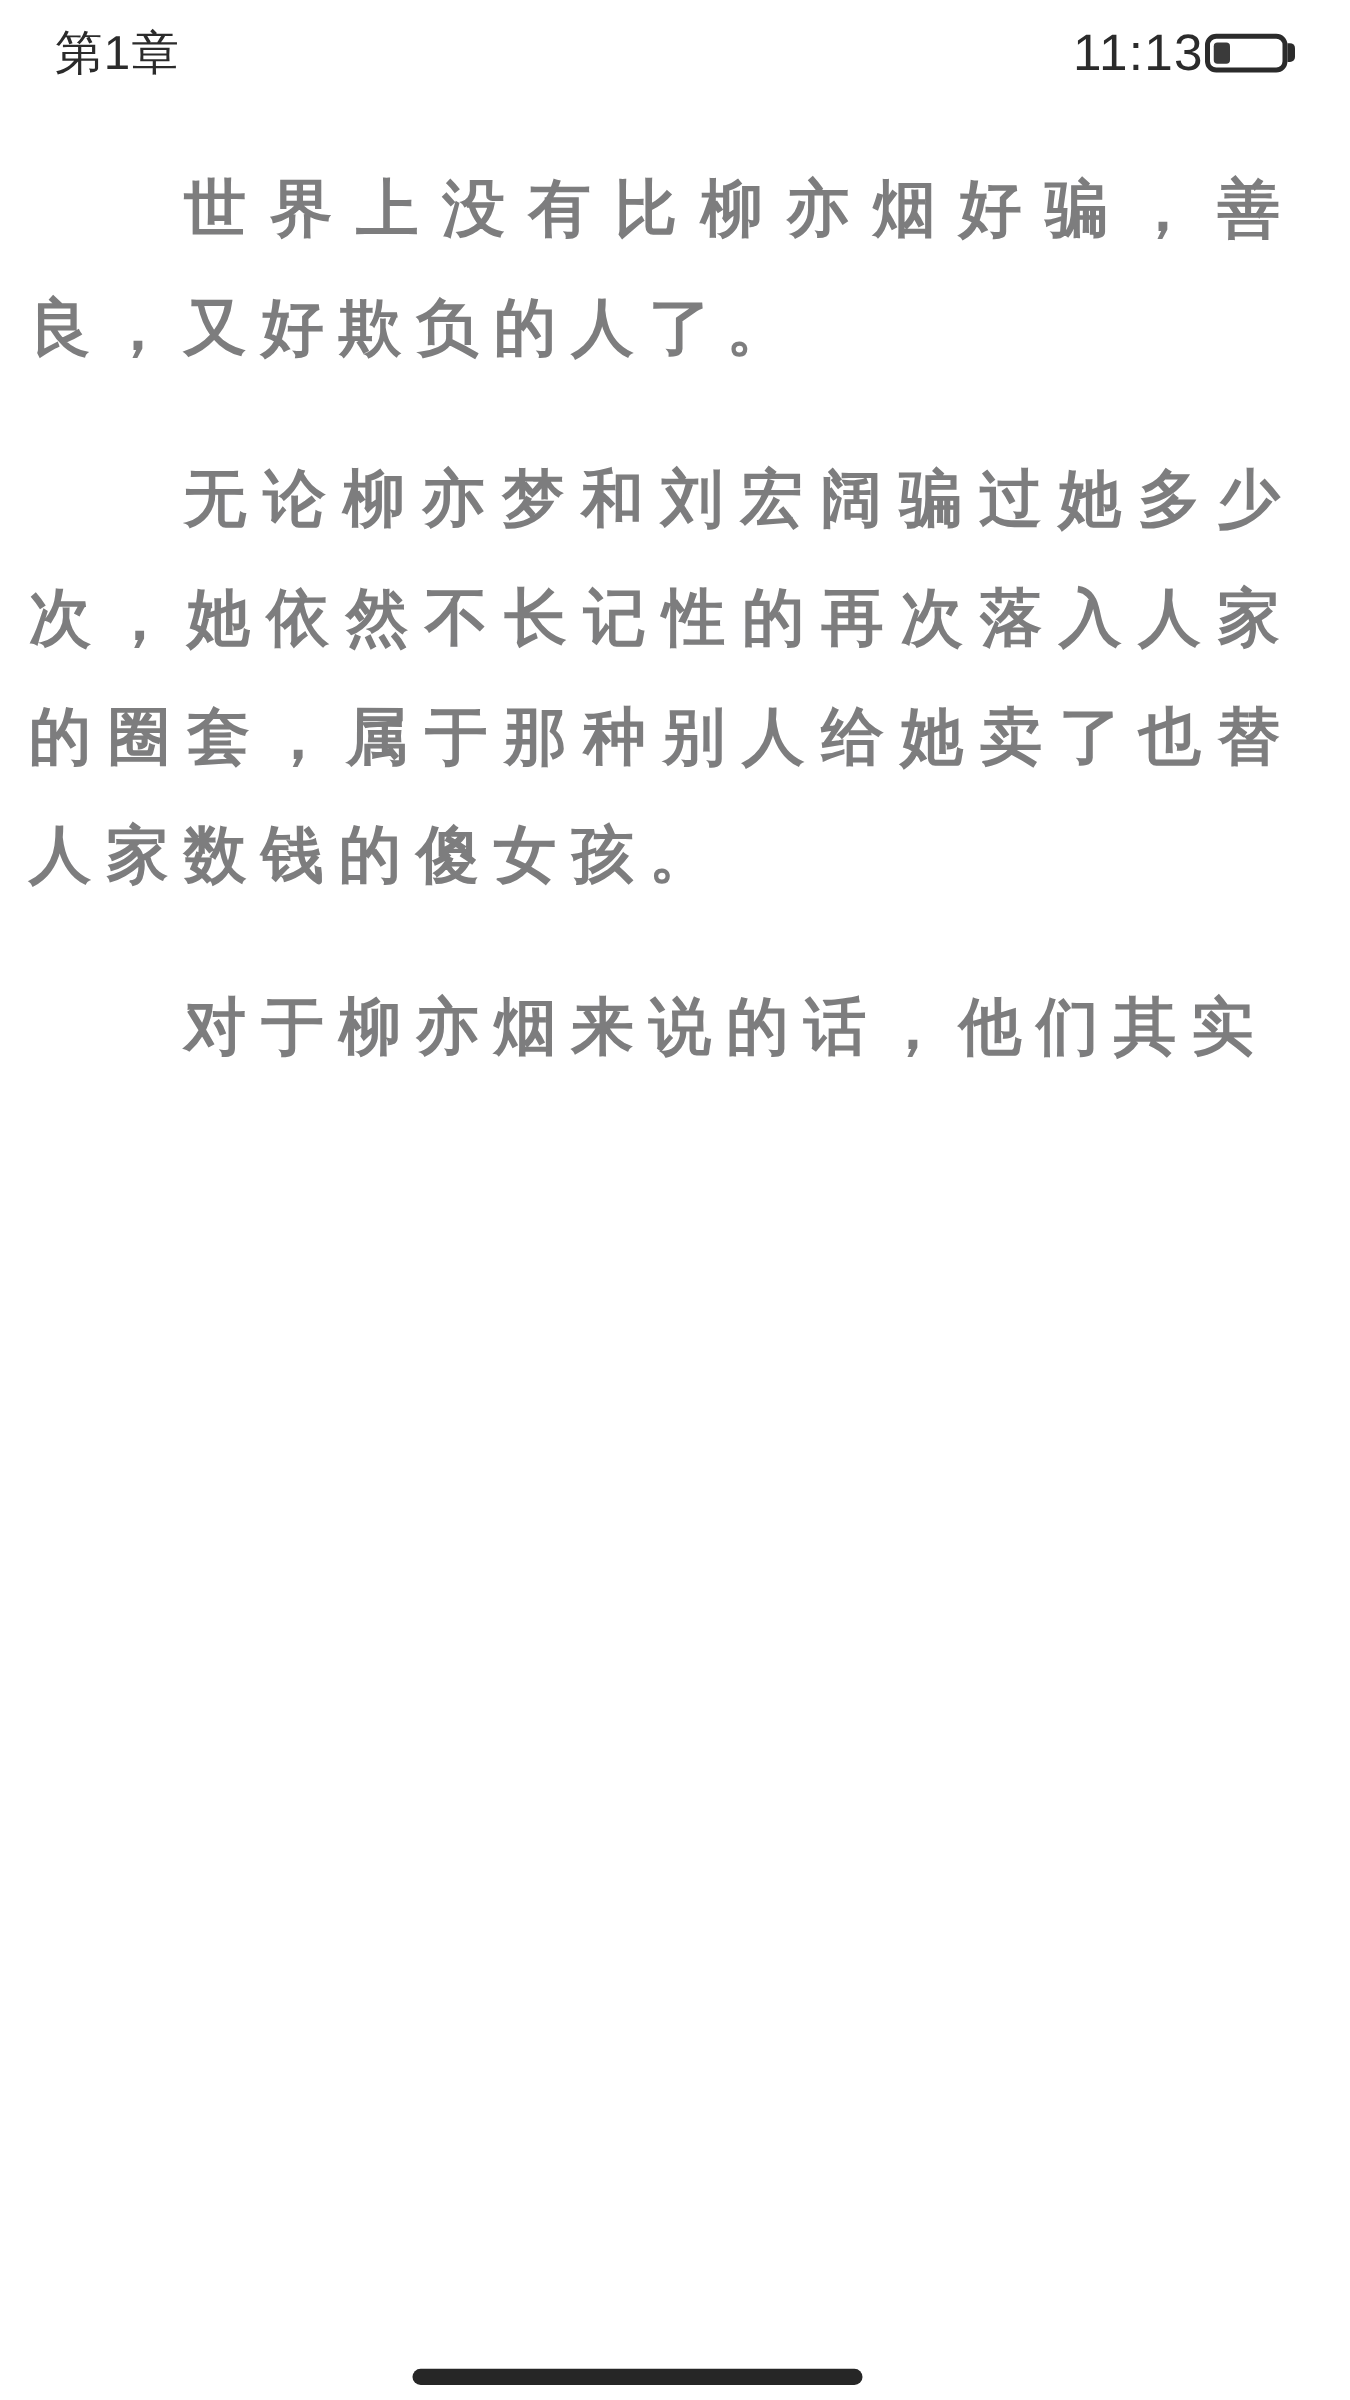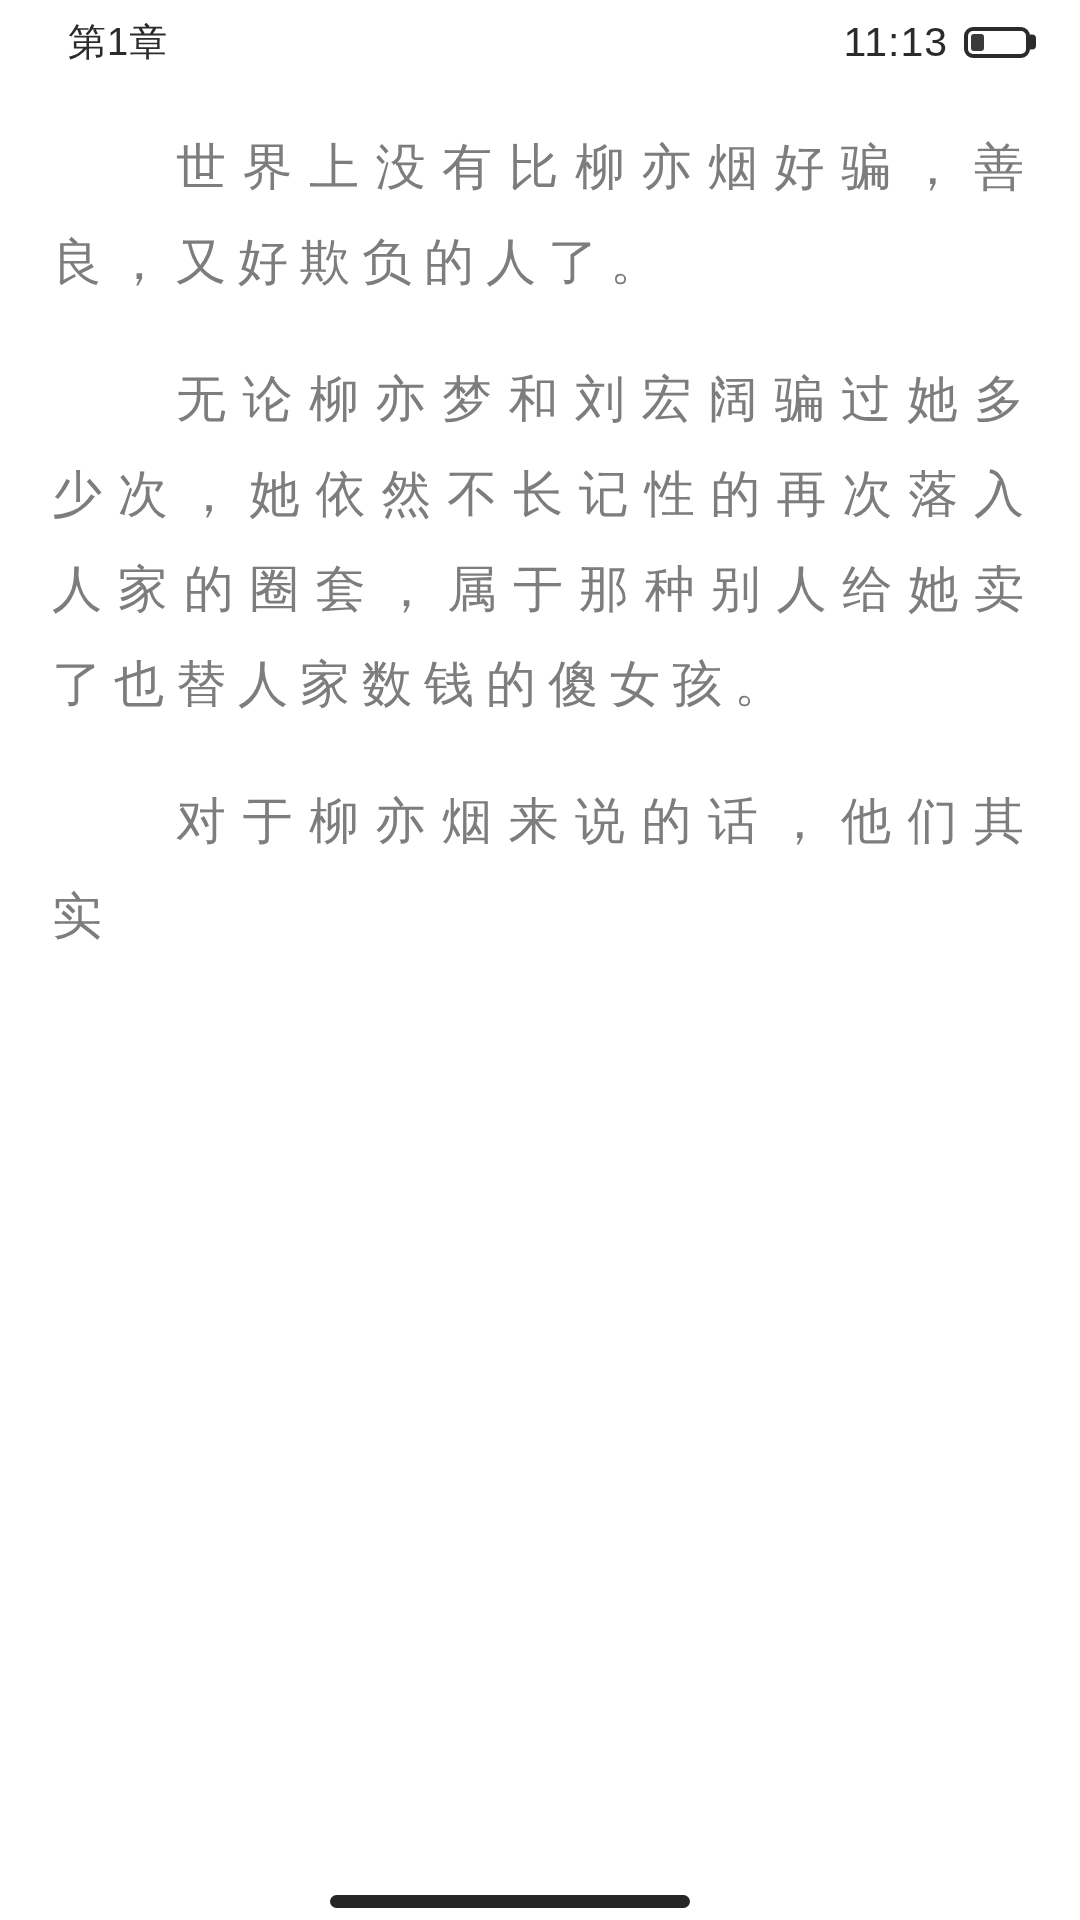--- a/index.html
+++ b/index.html
@@ -20,33 +20,33 @@
     background: var(--background, #ffffff);
   }
   
   .status-bar {
     position: absolute;
     top: 0; left: 0; right: 0;
     height: 84px;
     display: flex;
     align-items: center;
     justify-content: space-between;
-    padding: 0 42px 0 68px;
+    padding: 0 42px 0 44px;
     box-sizing: border-box;
   }
   .chapter-title {
     font-size: 38px;
     font-weight: 500;
     color: var(--status-text, #2e2e2e);
     letter-spacing: 1px;
   }
   .status-right {
     display: flex;
     align-items: center;
-    gap: 16px;
+    gap: 1px;
   }
   .time {
     font-size: 41px;
     font-weight: 500;
     color: var(--status-text, #2e2e2e);
     letter-spacing: 1px;
   }
   .battery {
     position: relative;
     display: inline-block;
@@ -71,22 +71,23 @@
     transform: translateY(-50%);
     width: 6px;
     height: 15px;
     border-radius: 0 4px 4px 0;
     background: var(--status-text, #1d1d1d);
   }
   
   .content {
     position: absolute;
     top: 84px; left: 0; right: 0; bottom: 0;
-    padding: 36px 44px 0 52px;
+    padding: 36px 44px 0 23px;
     overflow: hidden;
+    font-weight: bold;
   }
   .content p {
     margin: 0 0 42px 0;
     font-size: 50px;
     line-height: 95px;
     letter-spacing: 12px;
     text-indent: 124px;
     text-align: justify;
     color: var(--body-text, #7d7d7e);
   }

